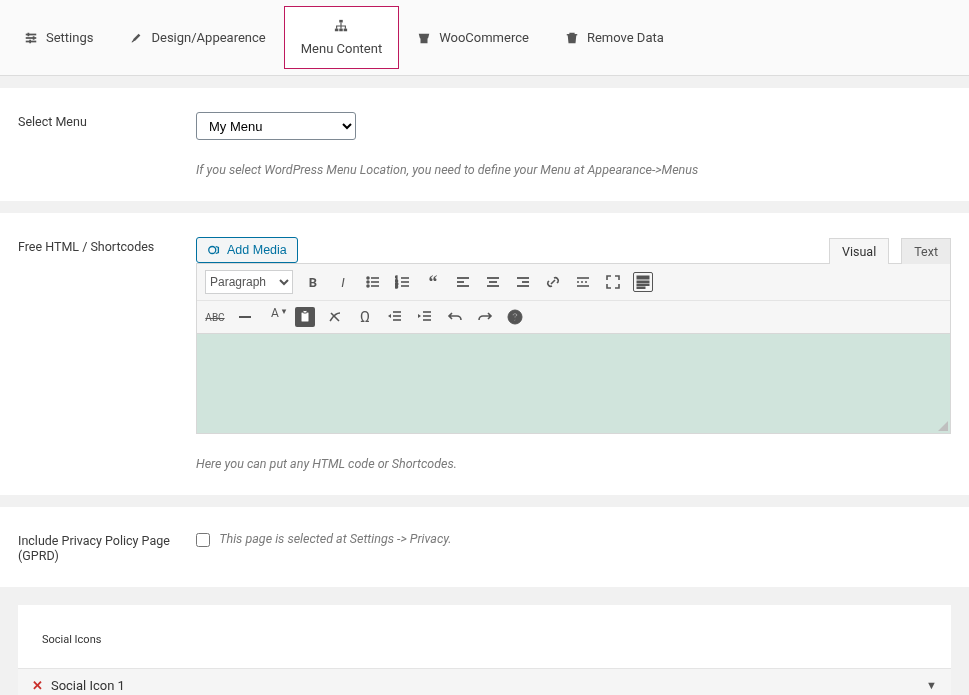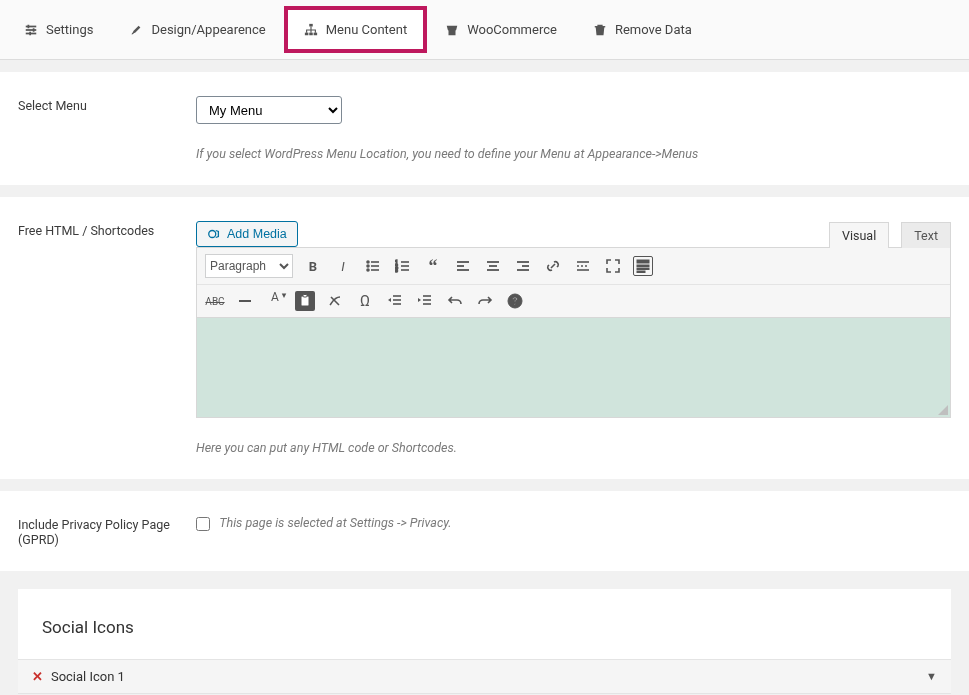--- a/index.html
+++ b/index.html
@@ -20,23 +20,24 @@
   .tab {
     display: flex;
     align-items: center;
     padding: 14px 18px;
     color: #444;
     cursor: pointer;
     gap: 8px;
     font-size: 13px;
   }
   .tab.active {
-    border: 4px solid #be185d;
+    border: 1px solid #be185d;
     background: #fff;
     padding: 12px 16px;
+    flex-direction: column;
   }
   .tab-icon { width: 14px; height: 14px; display: inline-flex; align-items: center; justify-content: center; fill: #555; color:#555; }
   
   .panel {
     background: #fff;
     margin-top: 12px;
   }
   .row {
     display: flex;
     padding: 24px 18px;
@@ -51,21 +52,21 @@
   .field-col {
     flex: 1;
   }
   .help {
     color: #7a7a7a;
     font-style: italic;
     font-size: 12.5px;
     margin-top: 22px;
   }
   select.menu-select {
-    width: 146px;
+    width: 160px;
     height: 28px;
     border: 1px solid #7e8993;
     border-radius: 3px;
     padding: 0 8px;
     font-size: 13px;
     background: #fff;
   }
   
   .add-media {
     display: inline-flex;
@@ -156,21 +157,21 @@
   
   .checkbox {
     width: 14px;
     height: 14px;
     margin-right: 6px;
     vertical-align: middle;
   }
   
   .section-header {
     padding: 28px 24px 22px;
-    font-size: 17px;
+    font-size: 11px;
     color: #333;
     background:#fff;
   }
   .social-item {
     display: flex;
     align-items: center;
     justify-content: space-between;
     background: #f5f5f5;
     border-top: 1px solid #e4e4e4;
     border-bottom: 1px solid #e4e4e4;

